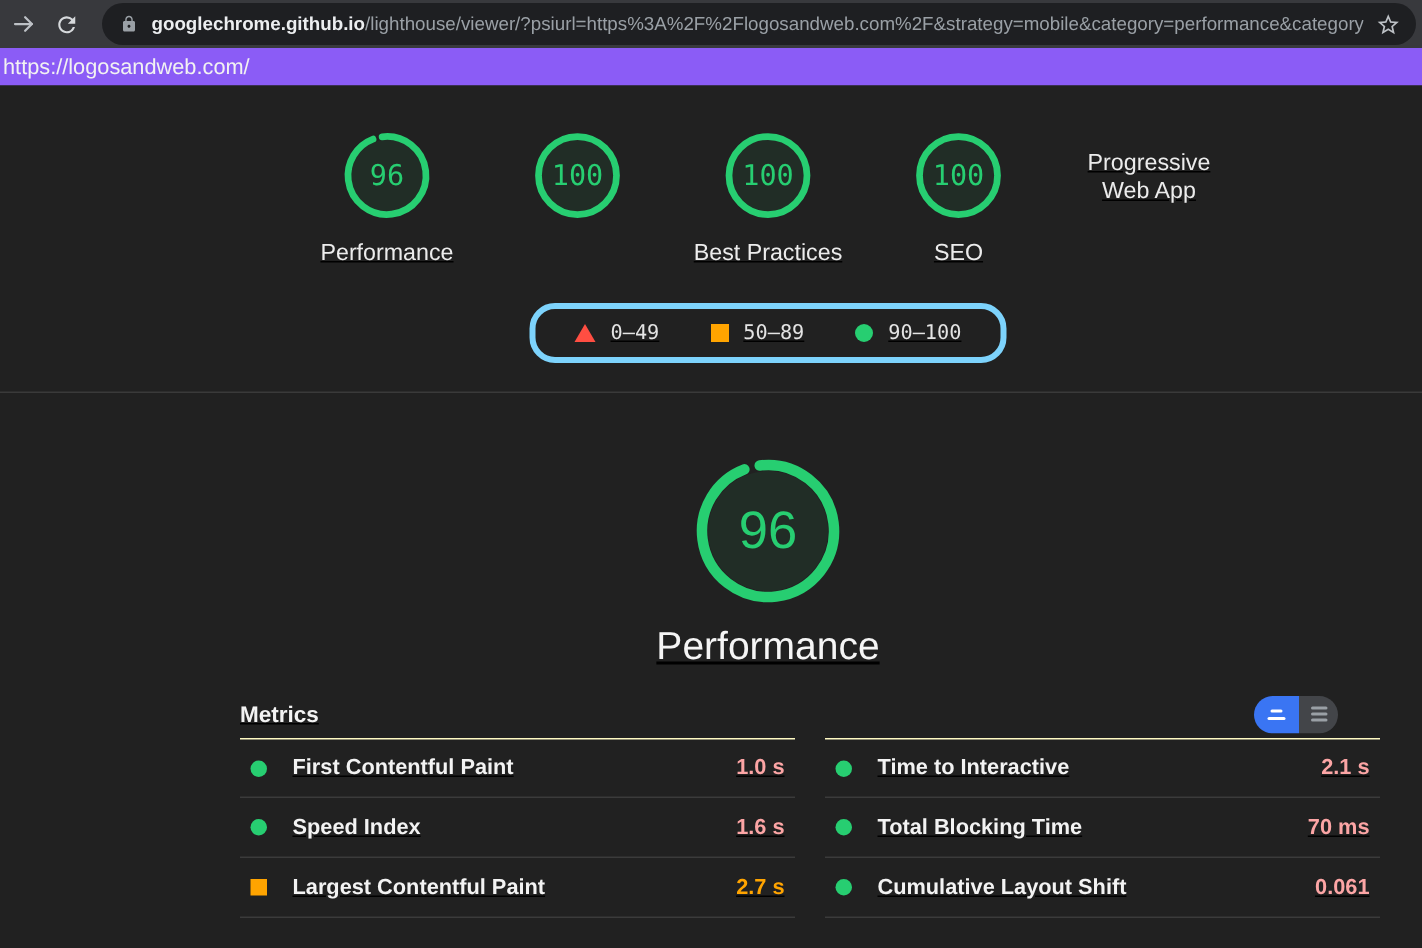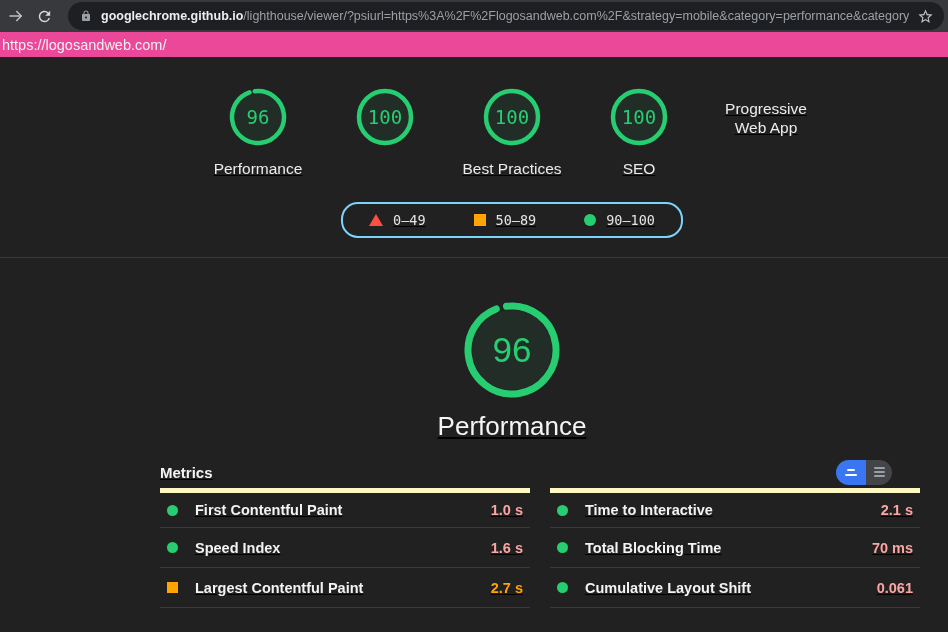--- a/index.html
+++ b/index.html
@@ -11,21 +11,21 @@
   .tbtn { width:28px; height:28px; display:flex; align-items:center; justify-content:center; border-radius:50%; flex:0 0 auto; }
   .tbtn svg { display:block; }
   .addr { flex:1; height:28px; margin-left:10px; background:#1e1f22; border-radius:14px;
           display:flex; align-items:center; padding:0 10px 0 12px; overflow:hidden; }
   .addr .url { flex:1; white-space:nowrap; overflow:hidden; font-size:12.5px; margin-left:9px; color:#9aa0a6; }
   .addr .dom { color:#eceef0; font-weight:bold; }
   .addr .path { color:#9aa0a6; }
   .star { flex:0 0 auto; margin-left:8px; }
 
   
-  .strip { height:25px; background:#ec4899; color:#f2f2f2; font-size:14.5px;
+  .strip { height:25px; background:#8b5cf6; color:#f2f2f2; font-size:14.5px;
            display:flex; align-items:center; padding-left:2px; }
 
   
   .content { background:#212121;text-decoration:underline; }
   .report { width:760px; margin-left:132px; }
 
   .scores { display:flex; justify-content:center; padding-top:30px; }
   .score-item { width:127px; text-align:center; }
   .gwrap { position:relative; width:60px; height:60px; margin:0 auto; }
   .gfill { fill:rgba(39,206,113,0.07); }
@@ -36,21 +36,21 @@
   .glabel { margin-top:12px; font-size:15.5px; line-height:19px; color:#ececec; }
   .pwalabel { max-width:104px; margin-left:auto; margin-right:auto; }
 
   .pwabadge { width:62px; height:62px; margin:-1px auto 0; border-radius:50%; background:#48494c;
               display:flex; flex-direction:column; align-items:center; justify-content:center; }
   .pwatext { font-size:14px; font-weight:bold; letter-spacing:-0.5px; font-style:italic; }
   .pwatext .pl { color:#9ba0a5; } .pwatext .pw { color:#f2f3f4; }
   .pwadash { width:24px; height:5px; border-radius:3px; background:#fff; margin-top:7px; }
 
   .legendwrap { display:flex; justify-content:center; margin-top:24px; padding-bottom:19px; }
-  .legend { display:inline-flex; align-items:center; gap:48px; border:2px solid #7dd3fc;
+  .legend { display:inline-flex; align-items:center; gap:34px; border:4px solid #7dd3fc;
             border-radius:17px; padding:8px 26px; font-family:"DejaVu Sans Mono", monospace;
             font-size:13.5px; color:#e4e4e4; }
   .litem { display:flex; align-items:center; gap:10px; }
   .tri { width:0; height:0; border-left:7px solid transparent; border-right:7px solid transparent;
          border-bottom:12px solid #ff4e42; }
   .sq  { width:12px; height:12px; background:#ffa400; }
   .cir { width:12px; height:12px; border-radius:50%; background:#27ce71; }
 
   .divider { border-top:1px solid #3a3a3a; }
 
@@ -69,21 +69,21 @@
   .tleft { width:30px; background:#3a75f3; display:flex; flex-direction:column;
            align-items:center; justify-content:center; gap:3px; }
   .tright { width:26px; background:#434549; display:flex; flex-direction:column;
             align-items:center; justify-content:center; gap:2px; }
   .bar { height:2px; border-radius:1px; background:#fff; }
   .tleft .b1 { width:8px; } .tleft .b2 { width:12px; }
   .tright .bar { width:11px; background:#9aa0a6; }
 
   .mcols { display:grid; grid-template-columns:370px 370px; column-gap:20px; margin-top:3px; }
   .mrow { height:40px; display:flex; align-items:center; border-bottom:1px solid #3b3b3b; padding:0 7px; }
-  .mrow.first { border-top:5px solid #fef9c3; }
+  .mrow.first { border-top:1px solid #fef9c3; }
   .mdot { width:11px; height:11px; border-radius:50%; background:#27ce71; flex:0 0 auto; }
   .mdot.avg { border-radius:0; background:#ffa400; }
   .mname { margin-left:17px; font-size:14.5px; font-weight:700; color:#f3f3f3; }
   .mval { margin-left:auto; font-size:14.5px; font-weight:700; }
   .mval.pass { color:#fca5a5; } .mval.avg { color:#ffa400; }
 </style>
 </head>
 <body>
 
 <div class="toolbar">

